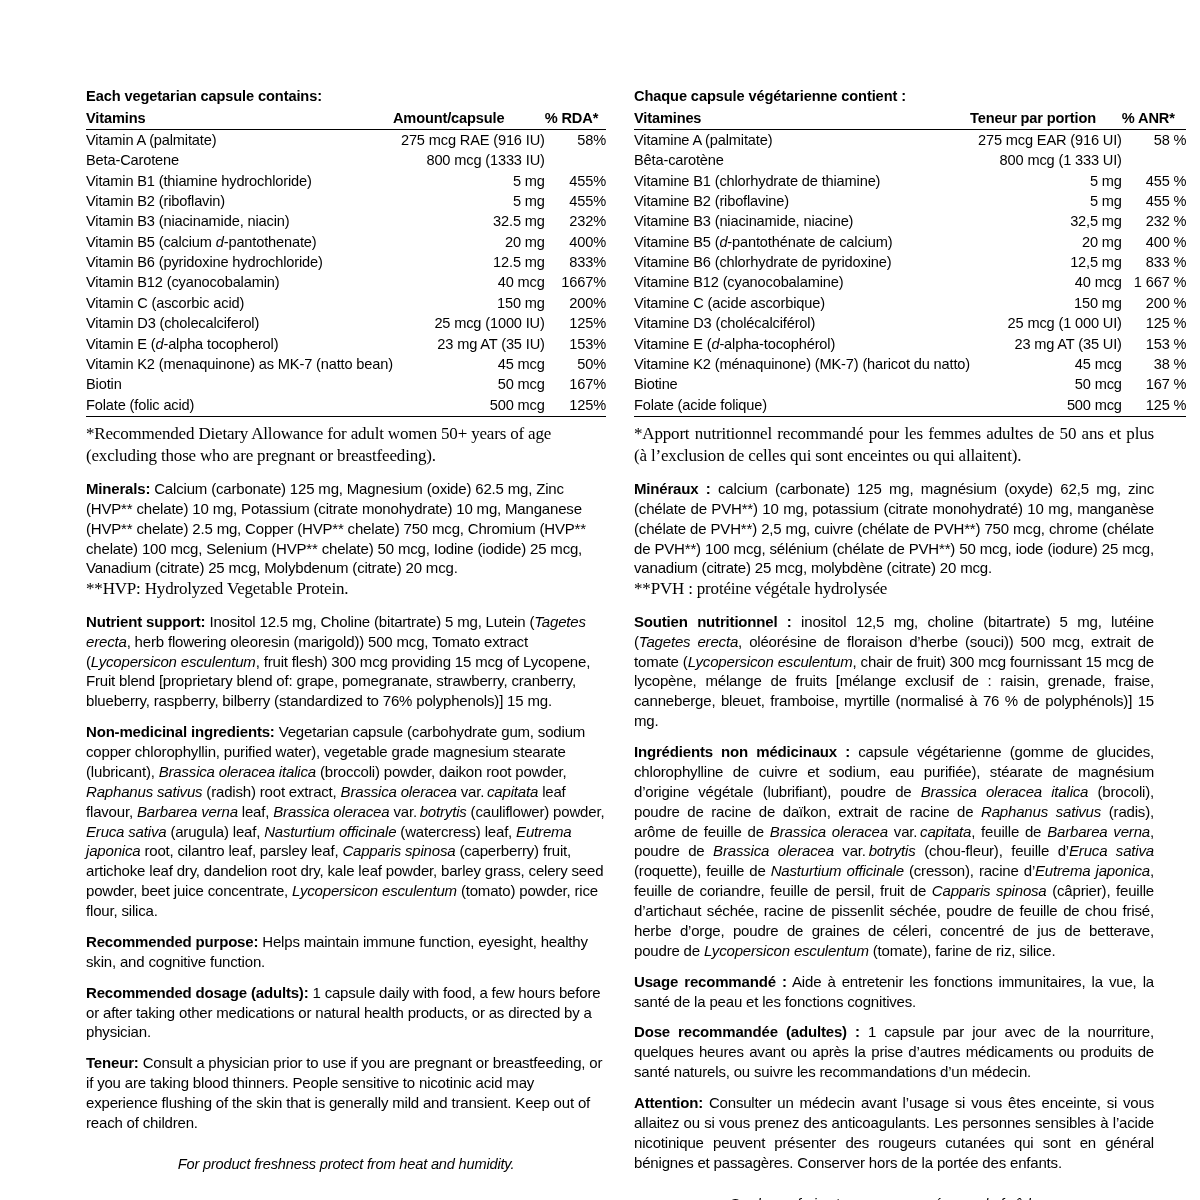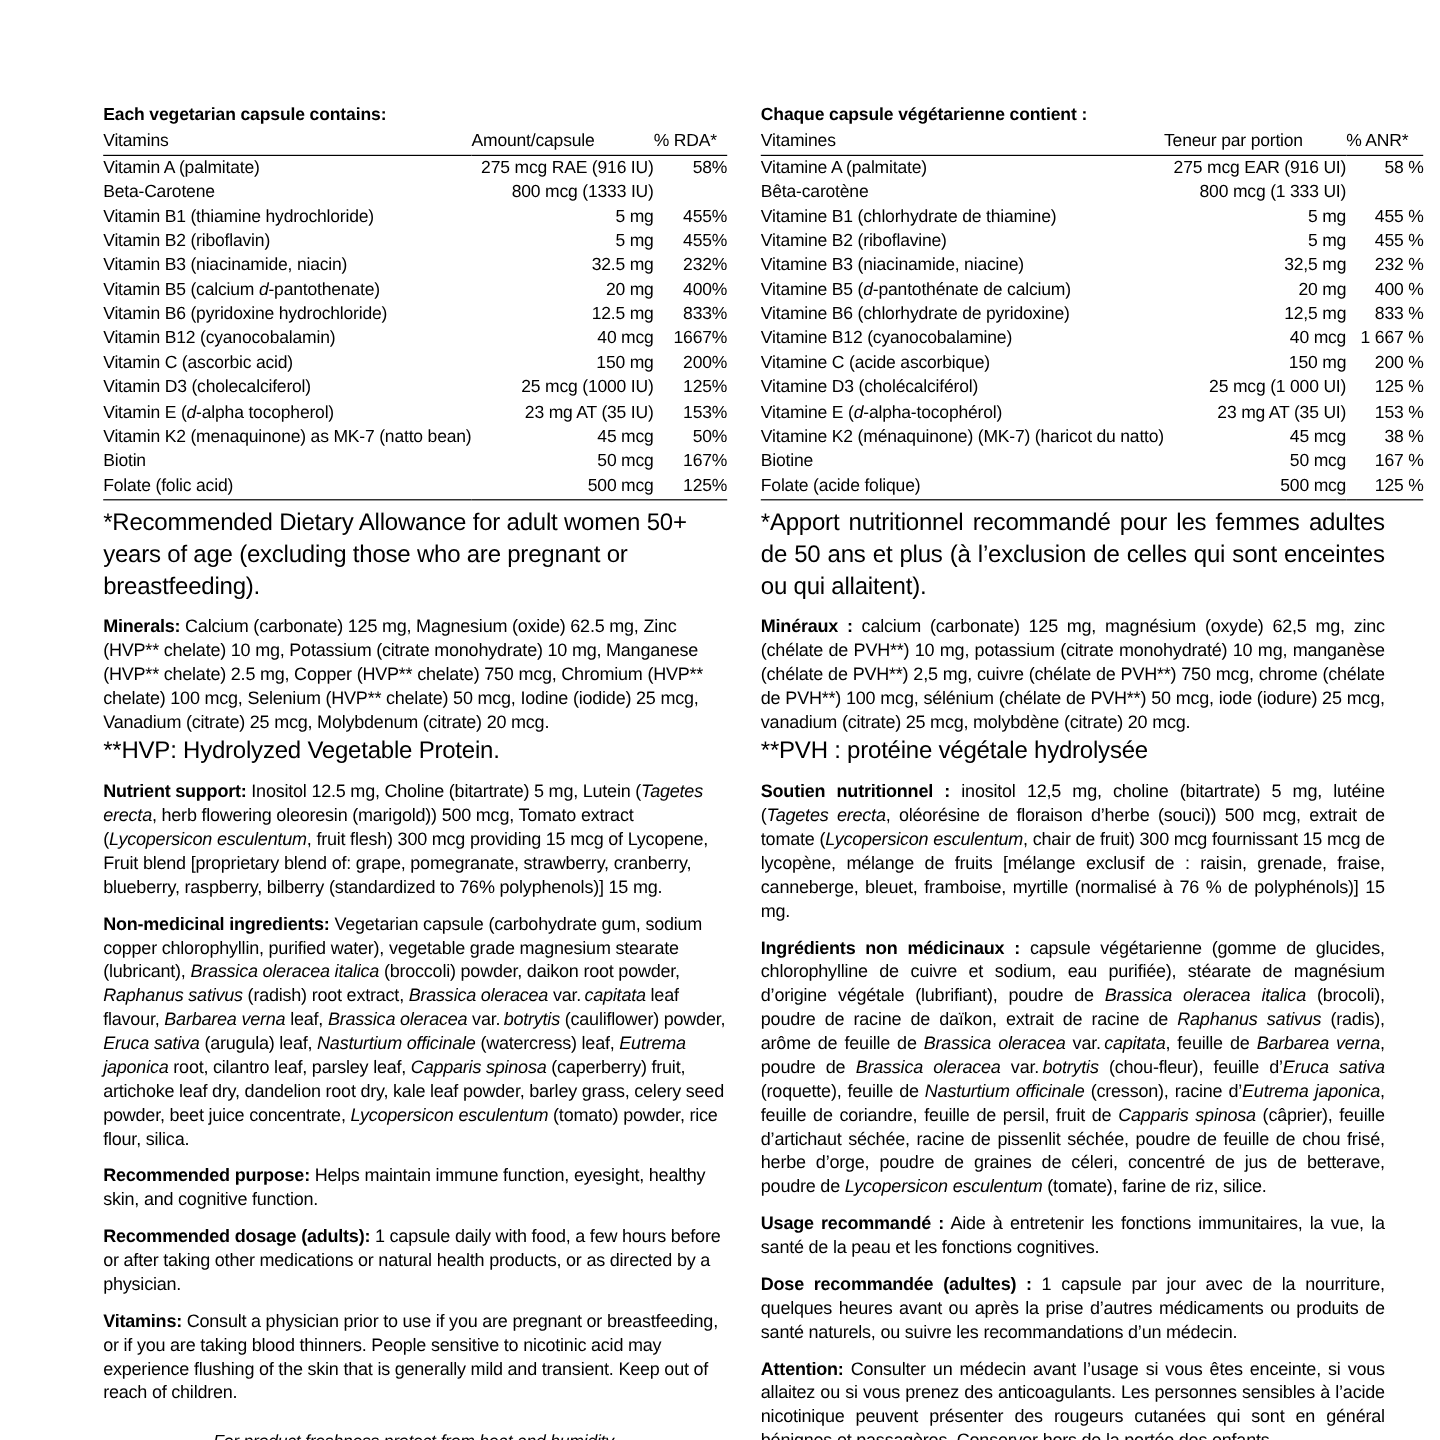--- a/index.html
+++ b/index.html
@@ -40,21 +40,21 @@
     margin: 0 0 1px 0;
   }
   table.facts {
     width: 100%;
     border-collapse: collapse;
     font-size: 14.6px;
     line-height: 1.395;
     letter-spacing: -0.15px;
   }
   table.facts th {
-    font-weight: normal;
+    font-weight: bold;
     padding: 0 0 1px 0;
     border-bottom: 1.6px solid #000;
     white-space: nowrap;
   }
   table.facts th.c-name { text-align: left; }
   table.facts th.c-amt  { text-align: left; }
   table.facts th.c-rda  { text-align: left; }
   table.facts td {
     padding: 0;
     white-space: nowrap;
@@ -66,24 +66,25 @@
   table.facts tbody { border-bottom: 1.6px solid #000; }
 
   
   p.body {
     font-size: 15px;
     line-height: 1.325;
     letter-spacing: -0.18px;
     margin: 11px 0 0 0;
   }
   p.note {
-    font-size: 20px;
+    font-size: 17px;
     line-height: 1.325;
     letter-spacing: -0.18px;
     margin: 6px 0 0 0;
+    font-family: Liberation Serif, serif;
   }
   .col-fr p.body,
   .col-fr p.note { text-align: justify; }
   .col-fr p.nojust { text-align: left; }
 
   b { font-weight: bold; }
   i { font-style: italic; }
 
   p.footer-note {
     font-size: 14.6px;
@@ -203,21 +204,21 @@
 
       <p class="body">
         <b>Recommended purpose:</b><span> Helps maintain immune function, eyesight, healthy skin, and cognitive function.</span>
       </p>
 
       <p class="body">
         <b>Recommended dosage (adults):</b><span> 1 capsule daily with food, a few hours before or after taking other medications or natural health products, or as directed by a physician.</span>
       </p>
 
       <p class="body">
-        <b>Vitamins:</b><span> Consult a physician prior to use if you are pregnant or breastfeeding, or if you are taking blood thinners. People sensitive to nicotinic acid may experience flushing of the skin that is generally mild and transient. Keep out of reach of children.</span>
+        <b>Teneur:</b><span> Consult a physician prior to use if you are pregnant or breastfeeding, or if you are taking blood thinners. People sensitive to nicotinic acid may experience flushing of the skin that is generally mild and transient. Keep out of reach of children.</span>
       </p>
 
       <p class="footer-note">For product freshness protect from heat and humidity.</p>
     </div>
 
     <div class="col col-fr">
 
       <p class="tbl-intro">Chaque capsule végétarienne contient :</p>
 
       <table class="facts">

